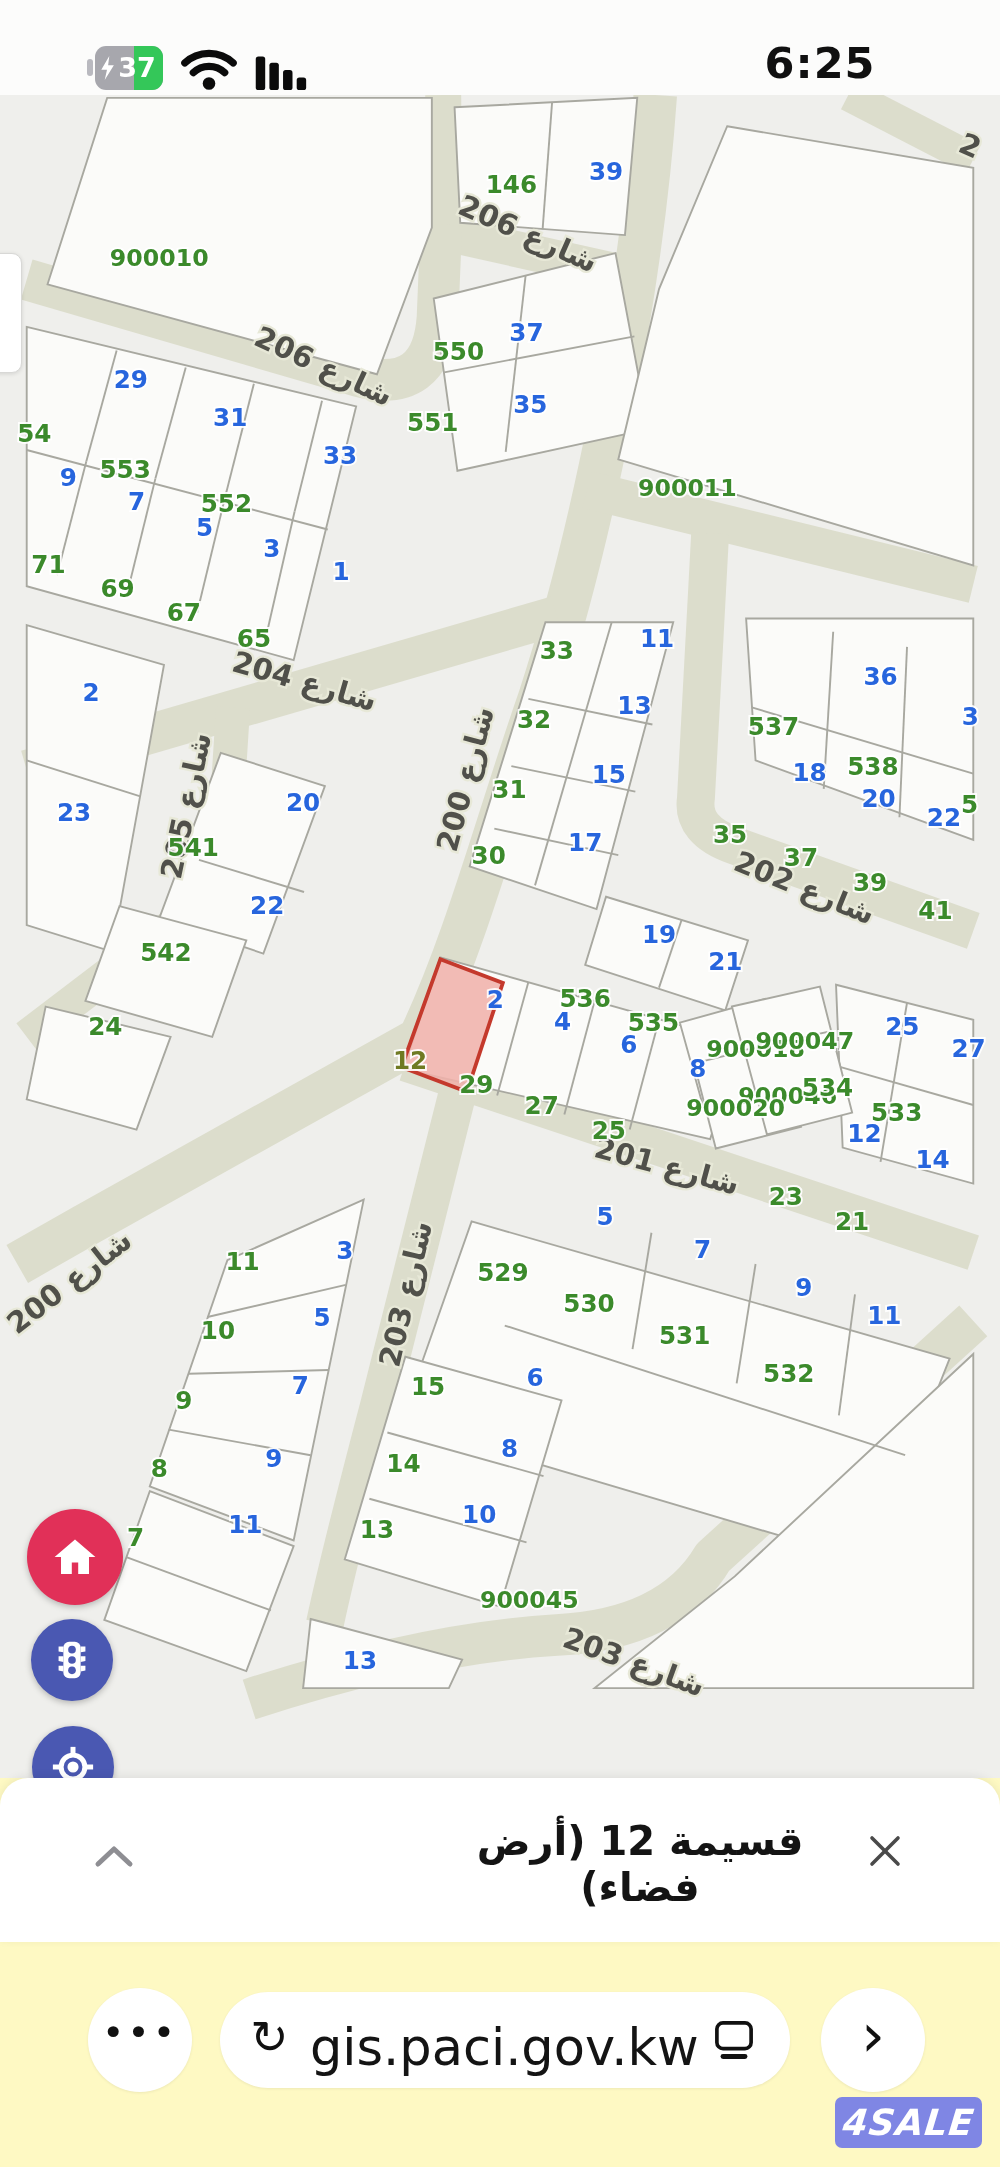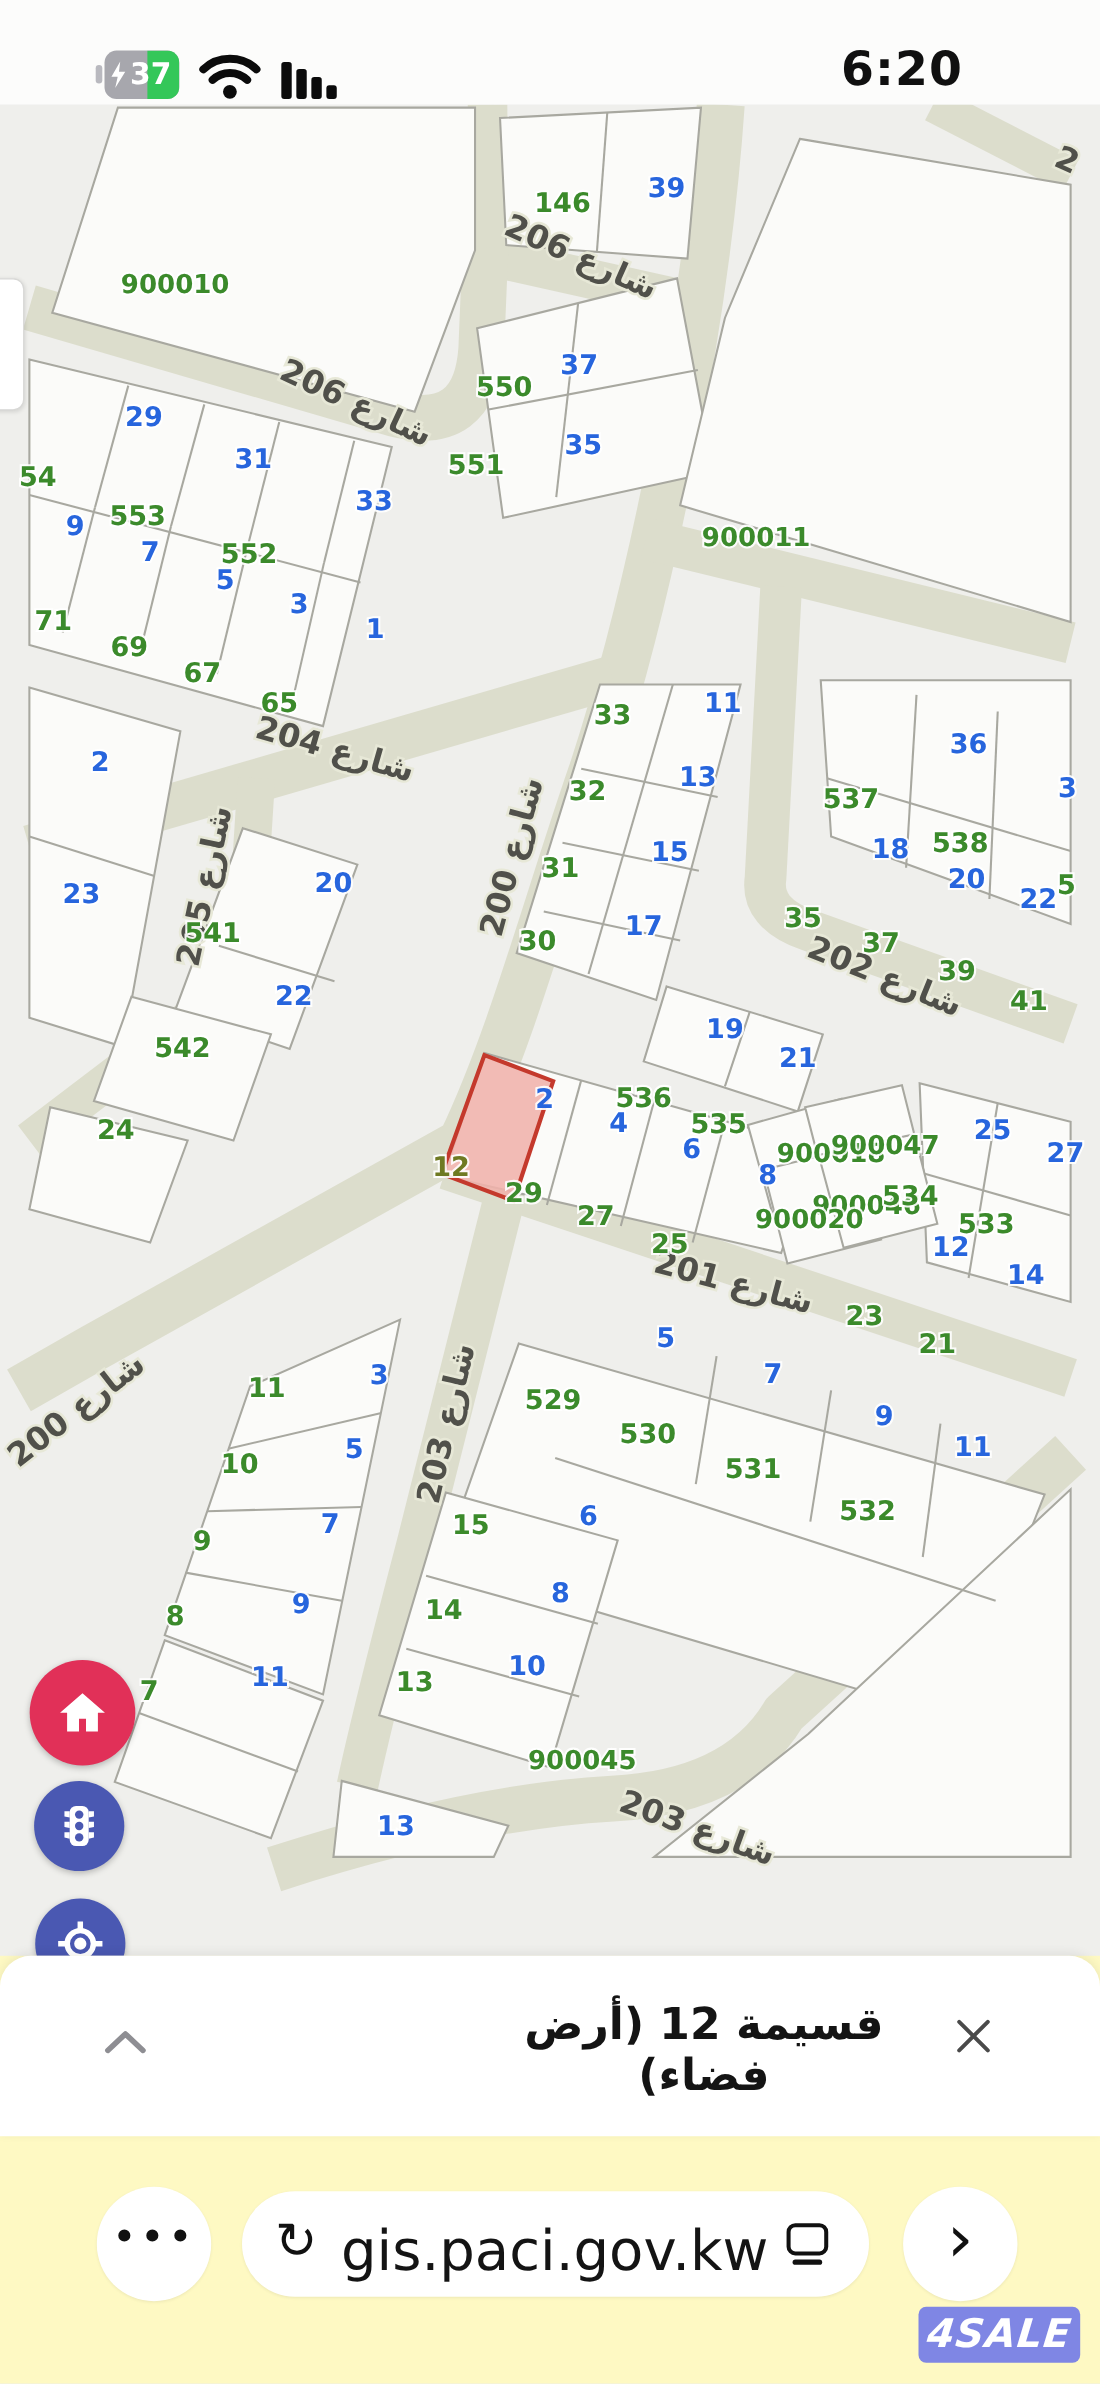--- a/index.html
+++ b/index.html
@@ -77,21 +77,21 @@
       <path d="M2 6.5 C7.5 1.2 16.5 1.2 22 6.5" fill="none" stroke="#0b0b0b" stroke-width="3" stroke-linecap="round"></path>
       <path d="M5.5 10.5 C9.2 7 14.8 7 18.5 10.5" fill="none" stroke="#0b0b0b" stroke-width="3" stroke-linecap="round"></path>
       <circle cx="12" cy="15" r="2.6" fill="#0b0b0b"></circle>
     </svg>
     <svg class="cellbars" width="60" height="42" viewBox="0 0 50 40">
       <rect x="0" y="8" width="9" height="32" rx="2.5" fill="#0b0b0b"></rect>
       <rect x="13" y="14" width="9" height="26" rx="2.5" fill="#0b0b0b"></rect>
       <rect x="26" y="21" width="9" height="19" rx="2.5" fill="#0b0b0b"></rect>
       <rect x="39" y="28" width="9" height="12" rx="2.5" fill="#0b0b0b"></rect>
     </svg>
-    <div class="time">6:20</div>
+    <div class="time">6:25</div>
   </div>
 
   <div class="map">
     <svg id="map-svg" width="1000" height="1683" viewBox="0 95 1000 1778">
 
       <g stroke="#dcddcc" fill="none" stroke-linejoin="round">
         <path d="M440,95 L441,224 Q441,240 460,245 L662,290" stroke-width="38"></path>
         <path d="M868,95 L1000,163" stroke-width="34"></path>
         <path d="M664,95 C650,300 598,560 542,732 C498,858 464,990 415,1092 L60,1290 L-10,1330" stroke-width="46"></path>
         <path d="M0,290 L350,392 Q428,412 434,330 L438,232" stroke-width="44"></path>

